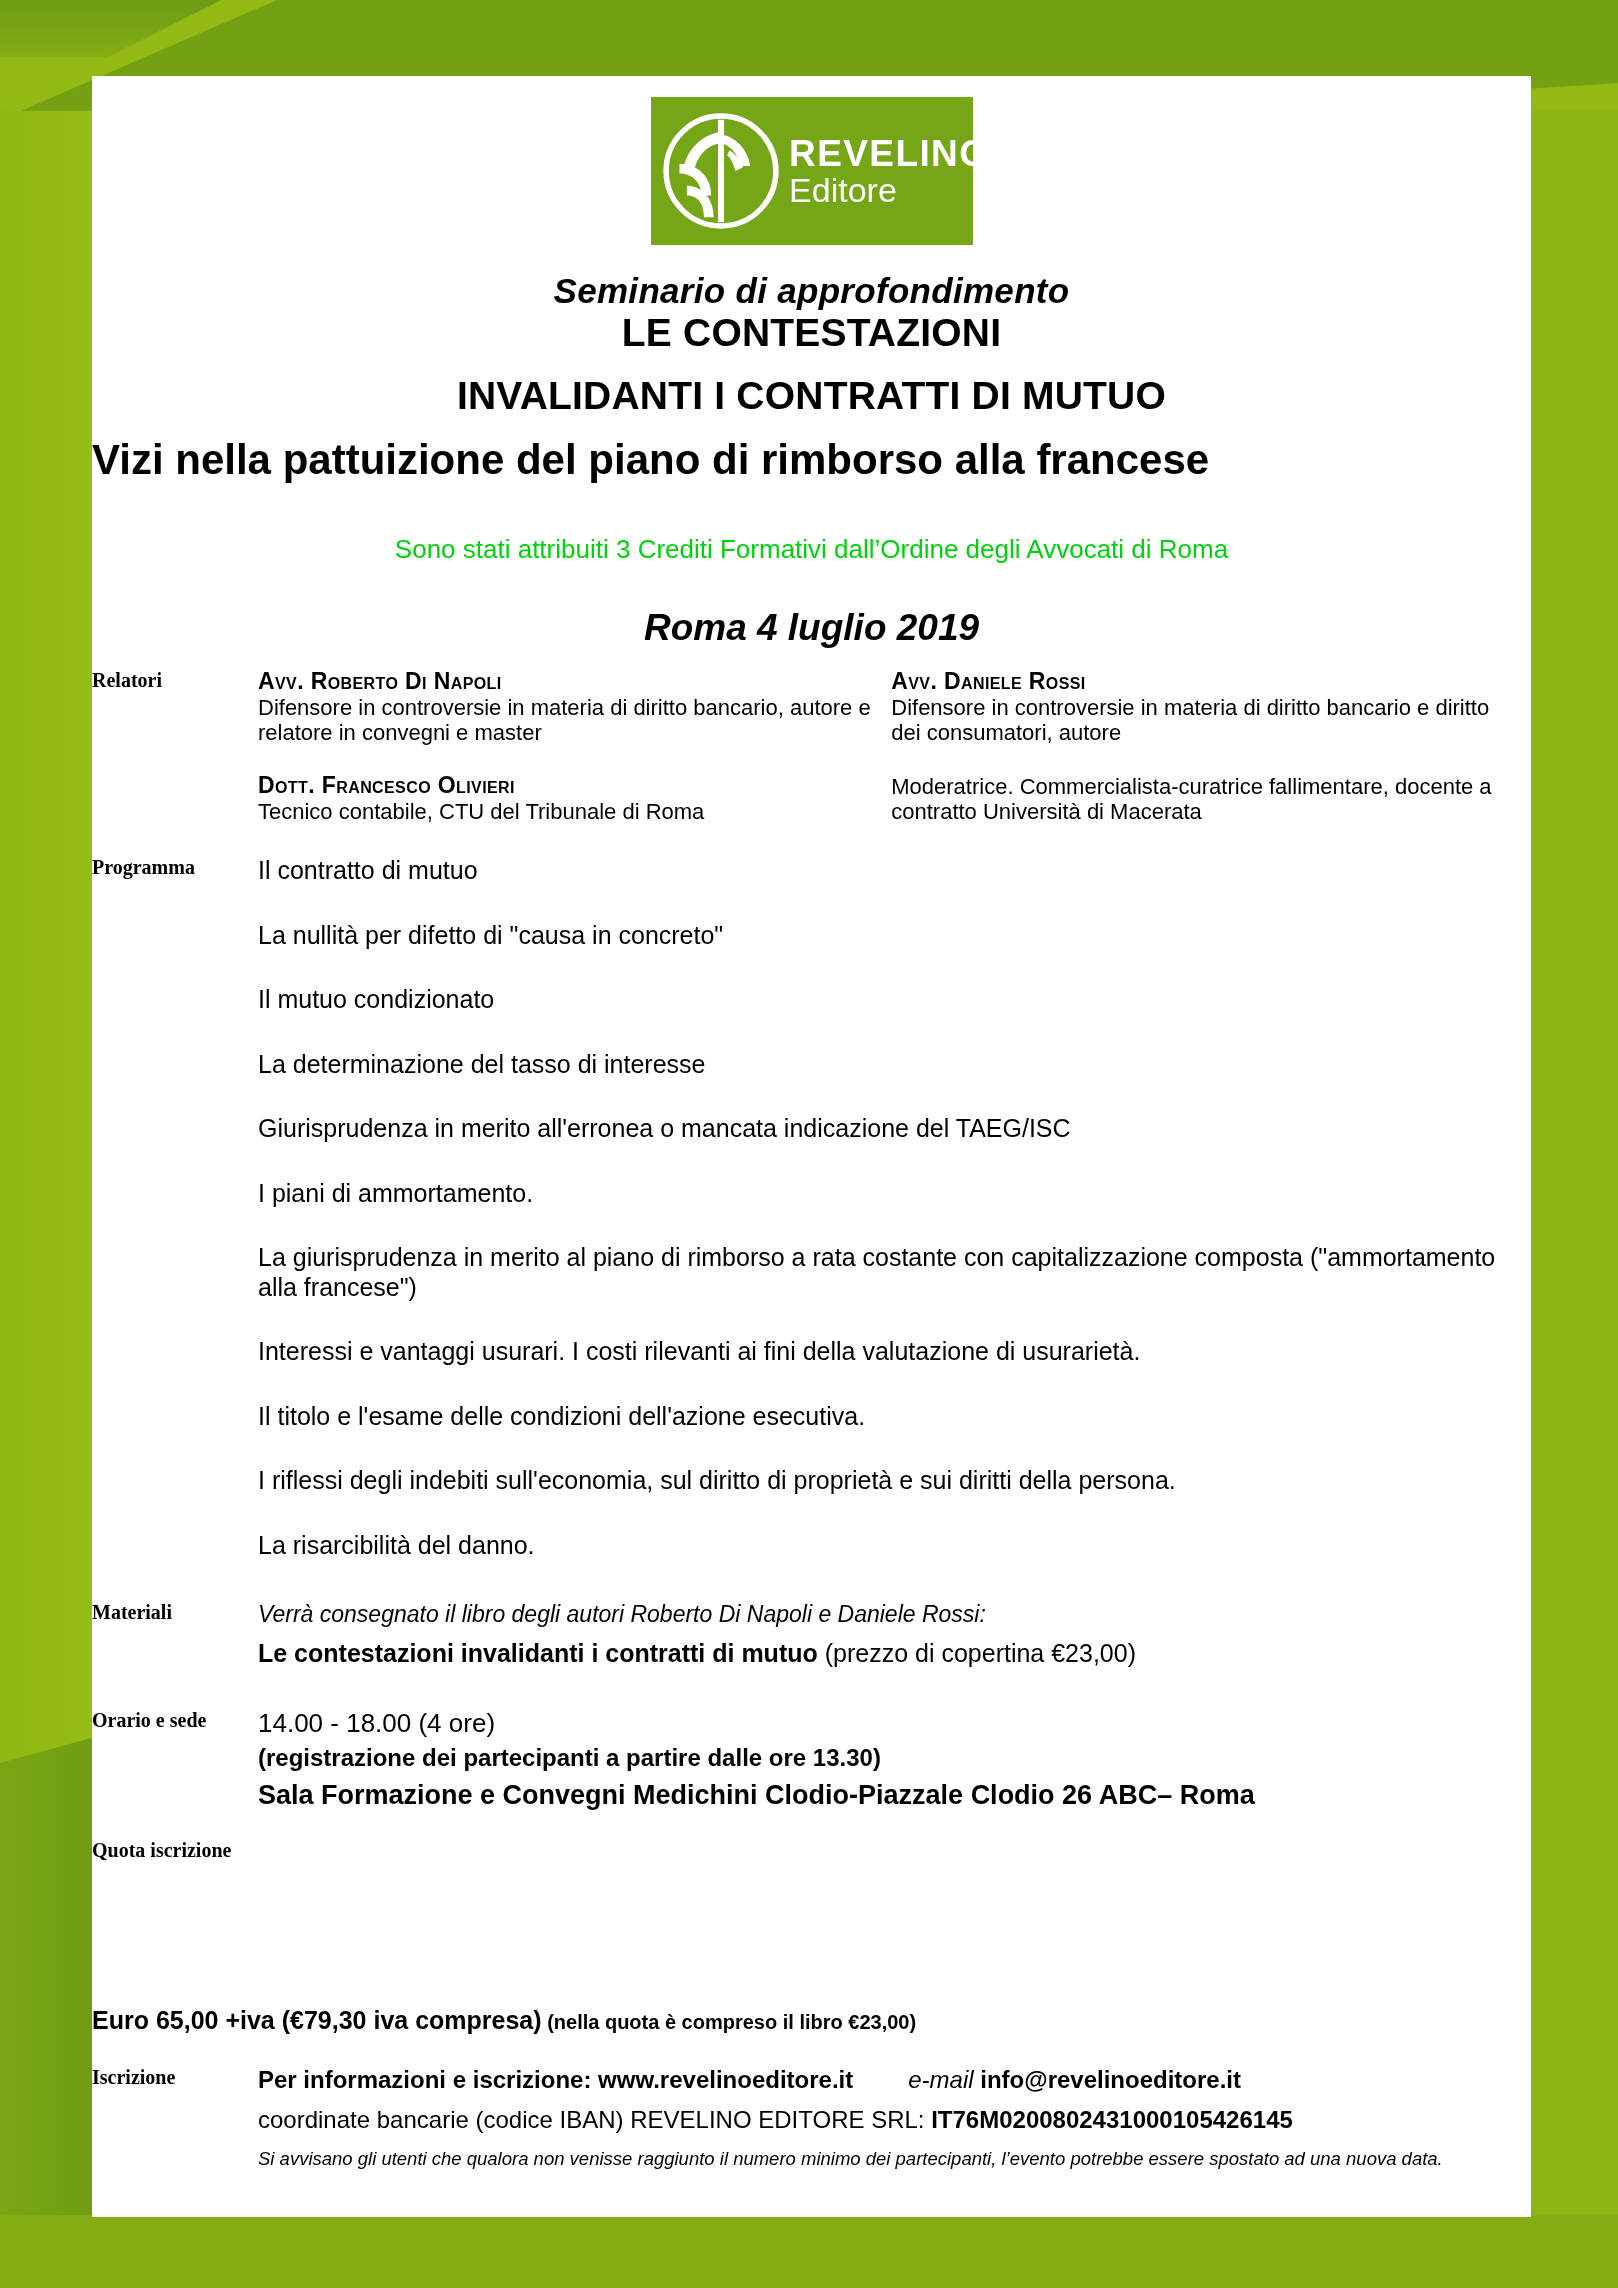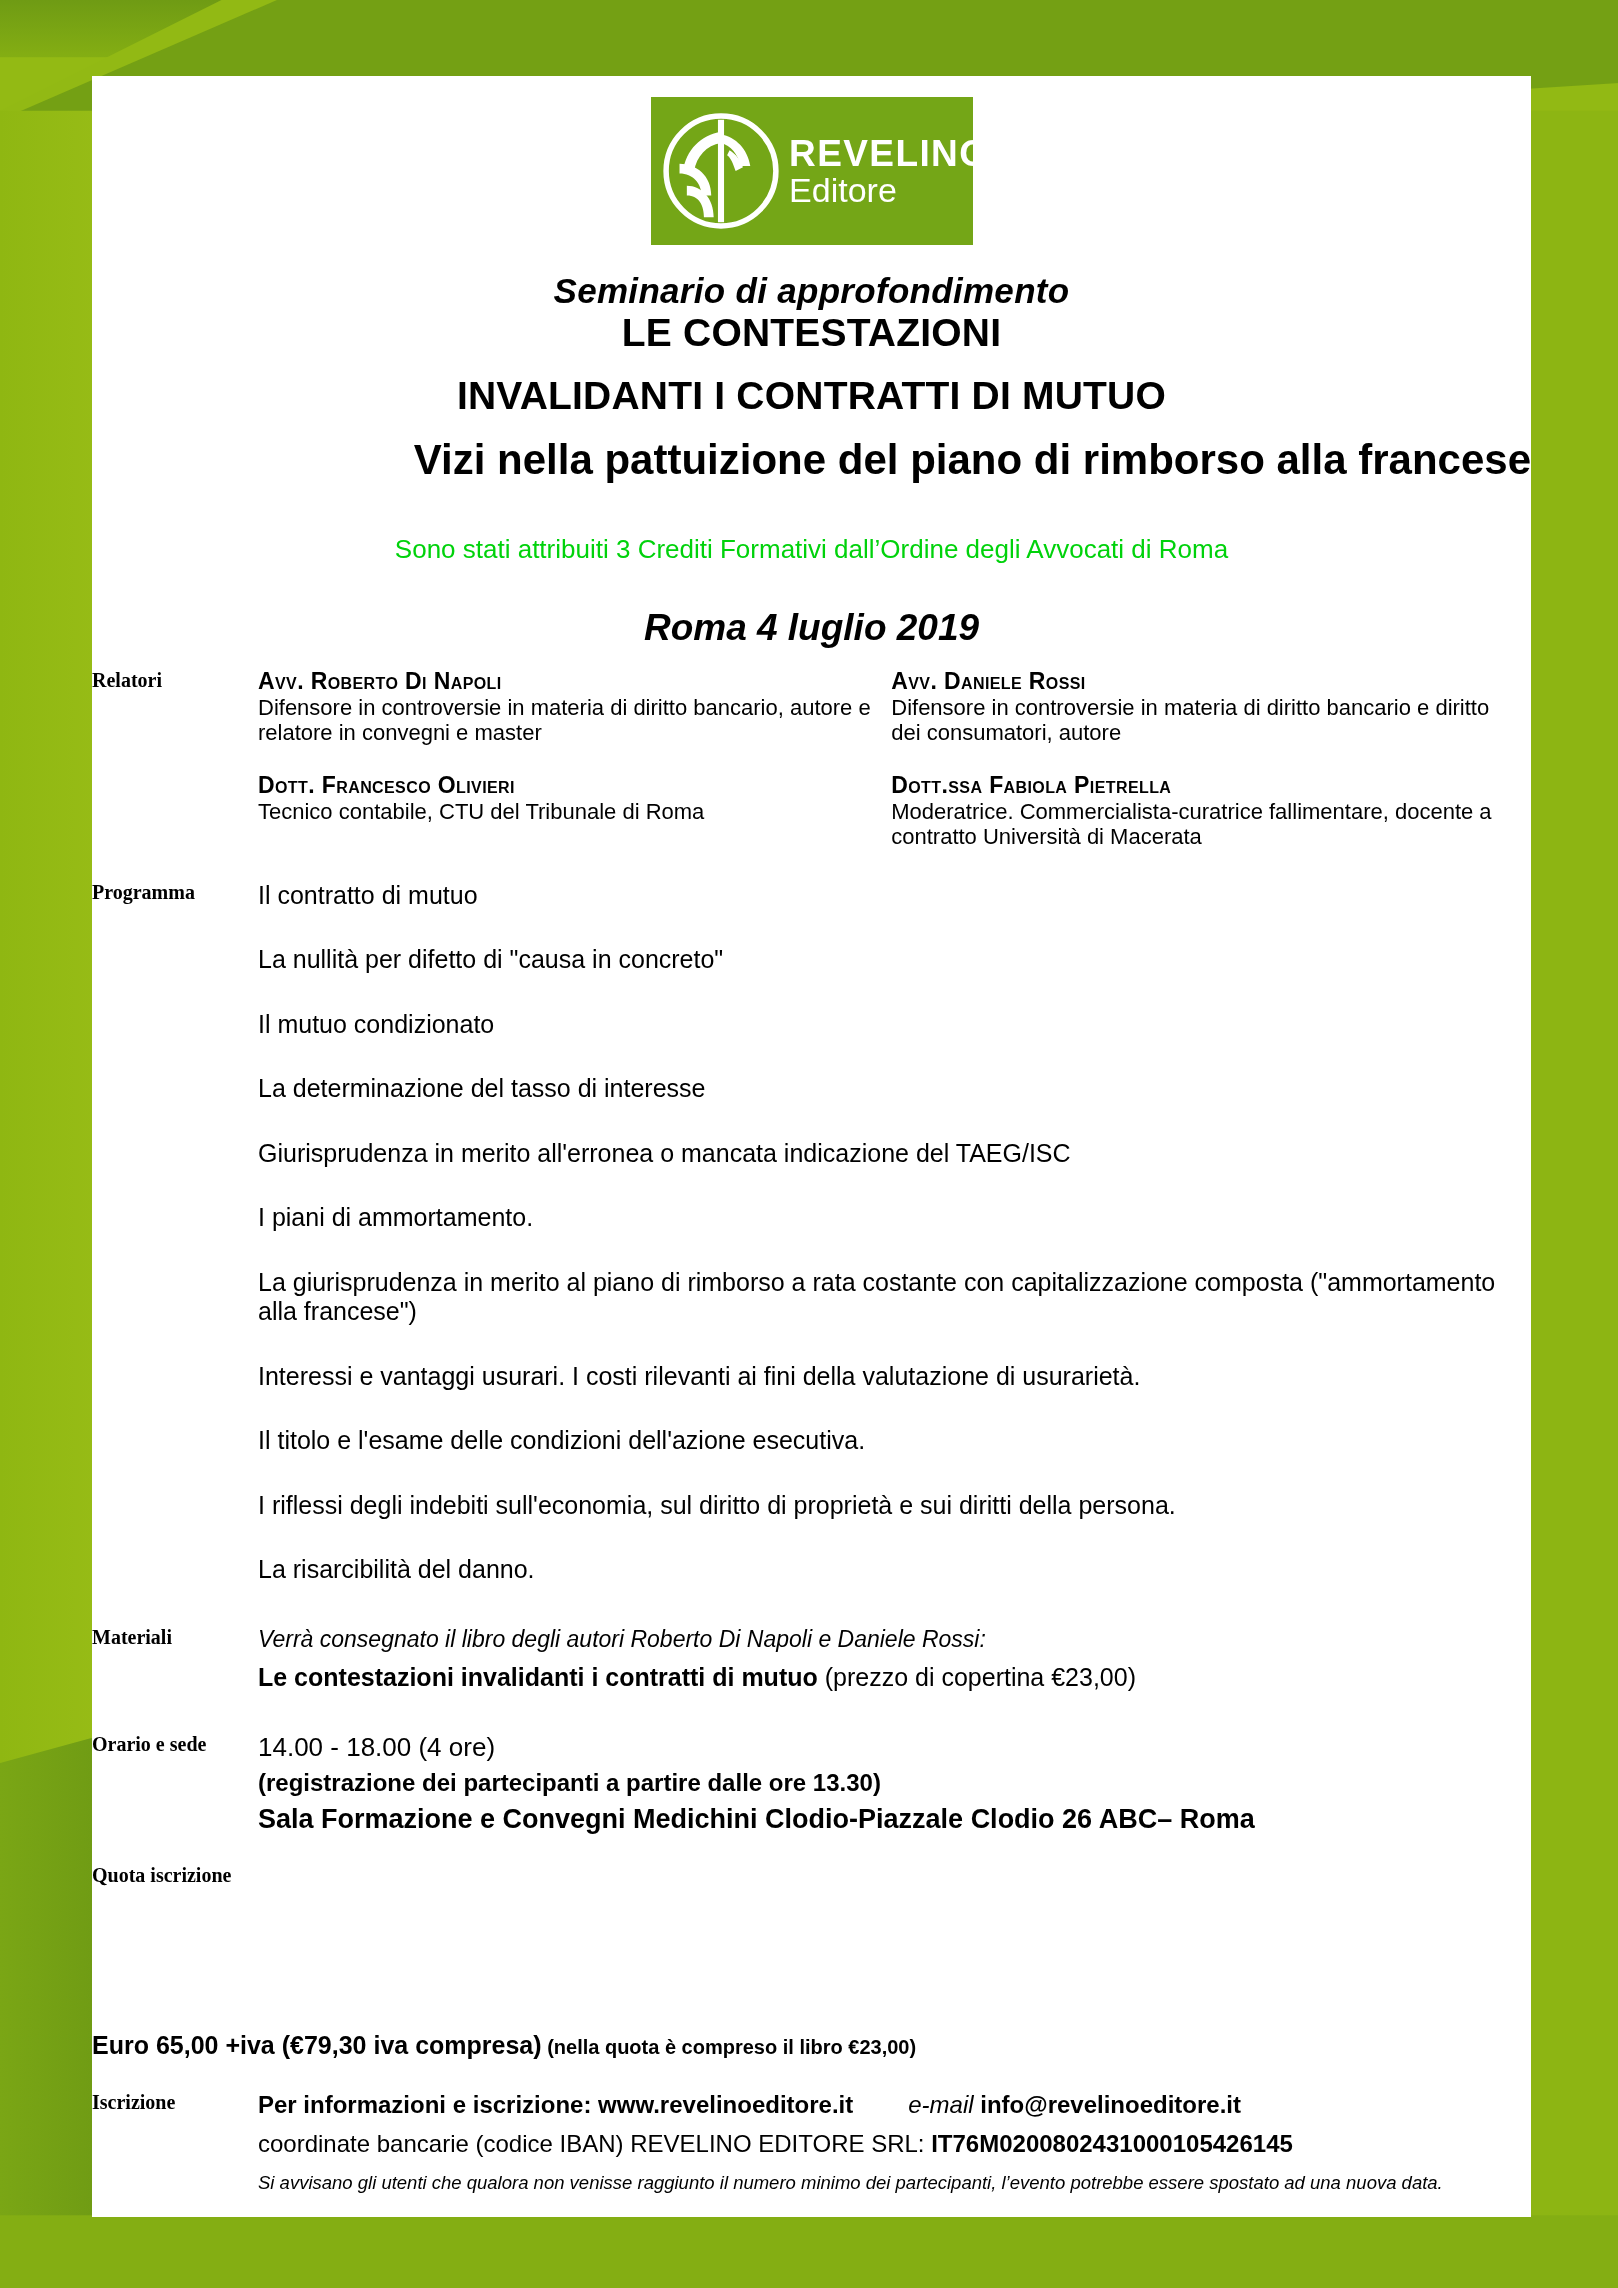--- a/index.html
+++ b/index.html
@@ -91,21 +91,21 @@
   }
   .t-main1, .t-main2 {
     text-align: center;
     font-weight: bold;
     font-stretch: condensed;
     font-size: 39px;
     letter-spacing: 0.2px;
   }
   .t-main2 { margin-top: 18.5px; }
   .t-sub {
-    text-align: right;
+    text-align: left;
     font-weight: bold;
     font-stretch: condensed;
     font-size: 42px;
     margin-top: 18.5px;
   }
   .t-credits {
     text-align: center;
     color: #00d20b;
     font-weight: normal;
     font-stretch: condensed;
@@ -287,21 +287,20 @@
           <div class="spk-name">Avv. Daniele Rossi</div>
           <div class="spk-desc">Difensore in controversie  in materia di diritto bancario e diritto dei consumatori, autore</div>
         </div>
       </div>
       <div class="spk-grid spk-row2">
         <div class="spk">
           <div class="spk-name">Dott. Francesco Olivieri</div>
           <div class="spk-desc">Tecnico contabile, CTU del Tribunale di Roma</div>
         </div>
         <div class="spk">
-          <div class="spk-name">Dott.ssa Fabiola Pietrella</div>
           <div class="spk-desc">Moderatrice. Commercialista-curatrice fallimentare, docente a contratto Università di Macerata</div>
         </div>
       </div>
     </div>
   </div>
 
   <div class="row" id="programma">
     <div class="label">Programma</div>
     <div class="body-col pad-side" id="prog-list">
         <div class="prog-item">Il contratto di mutuo</div>

